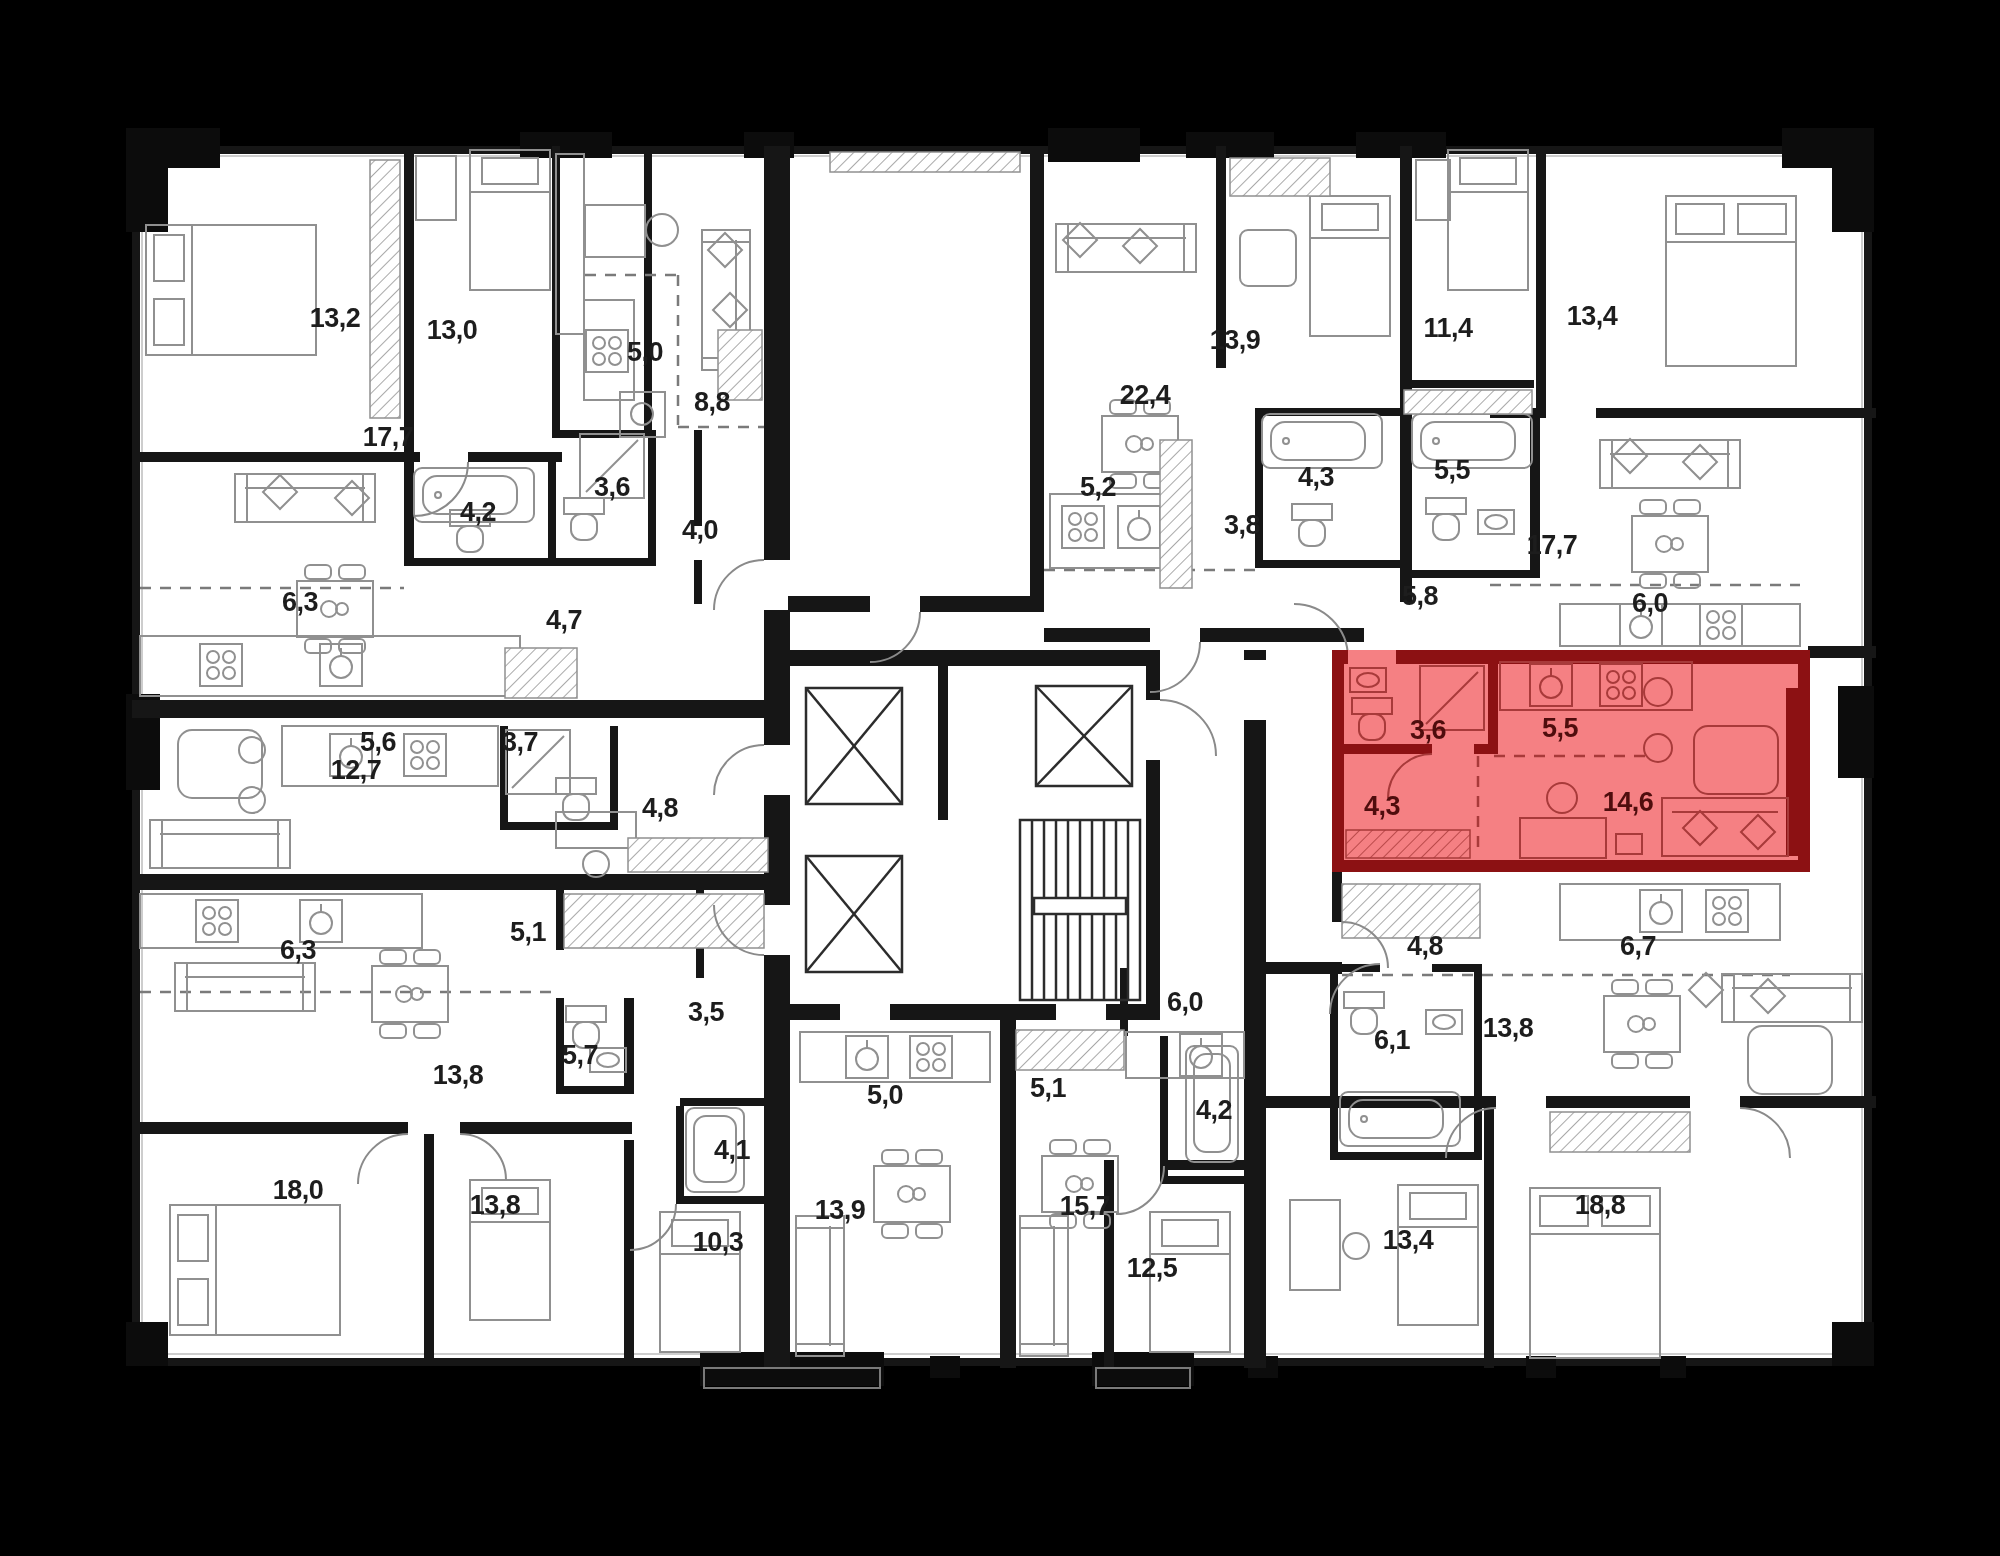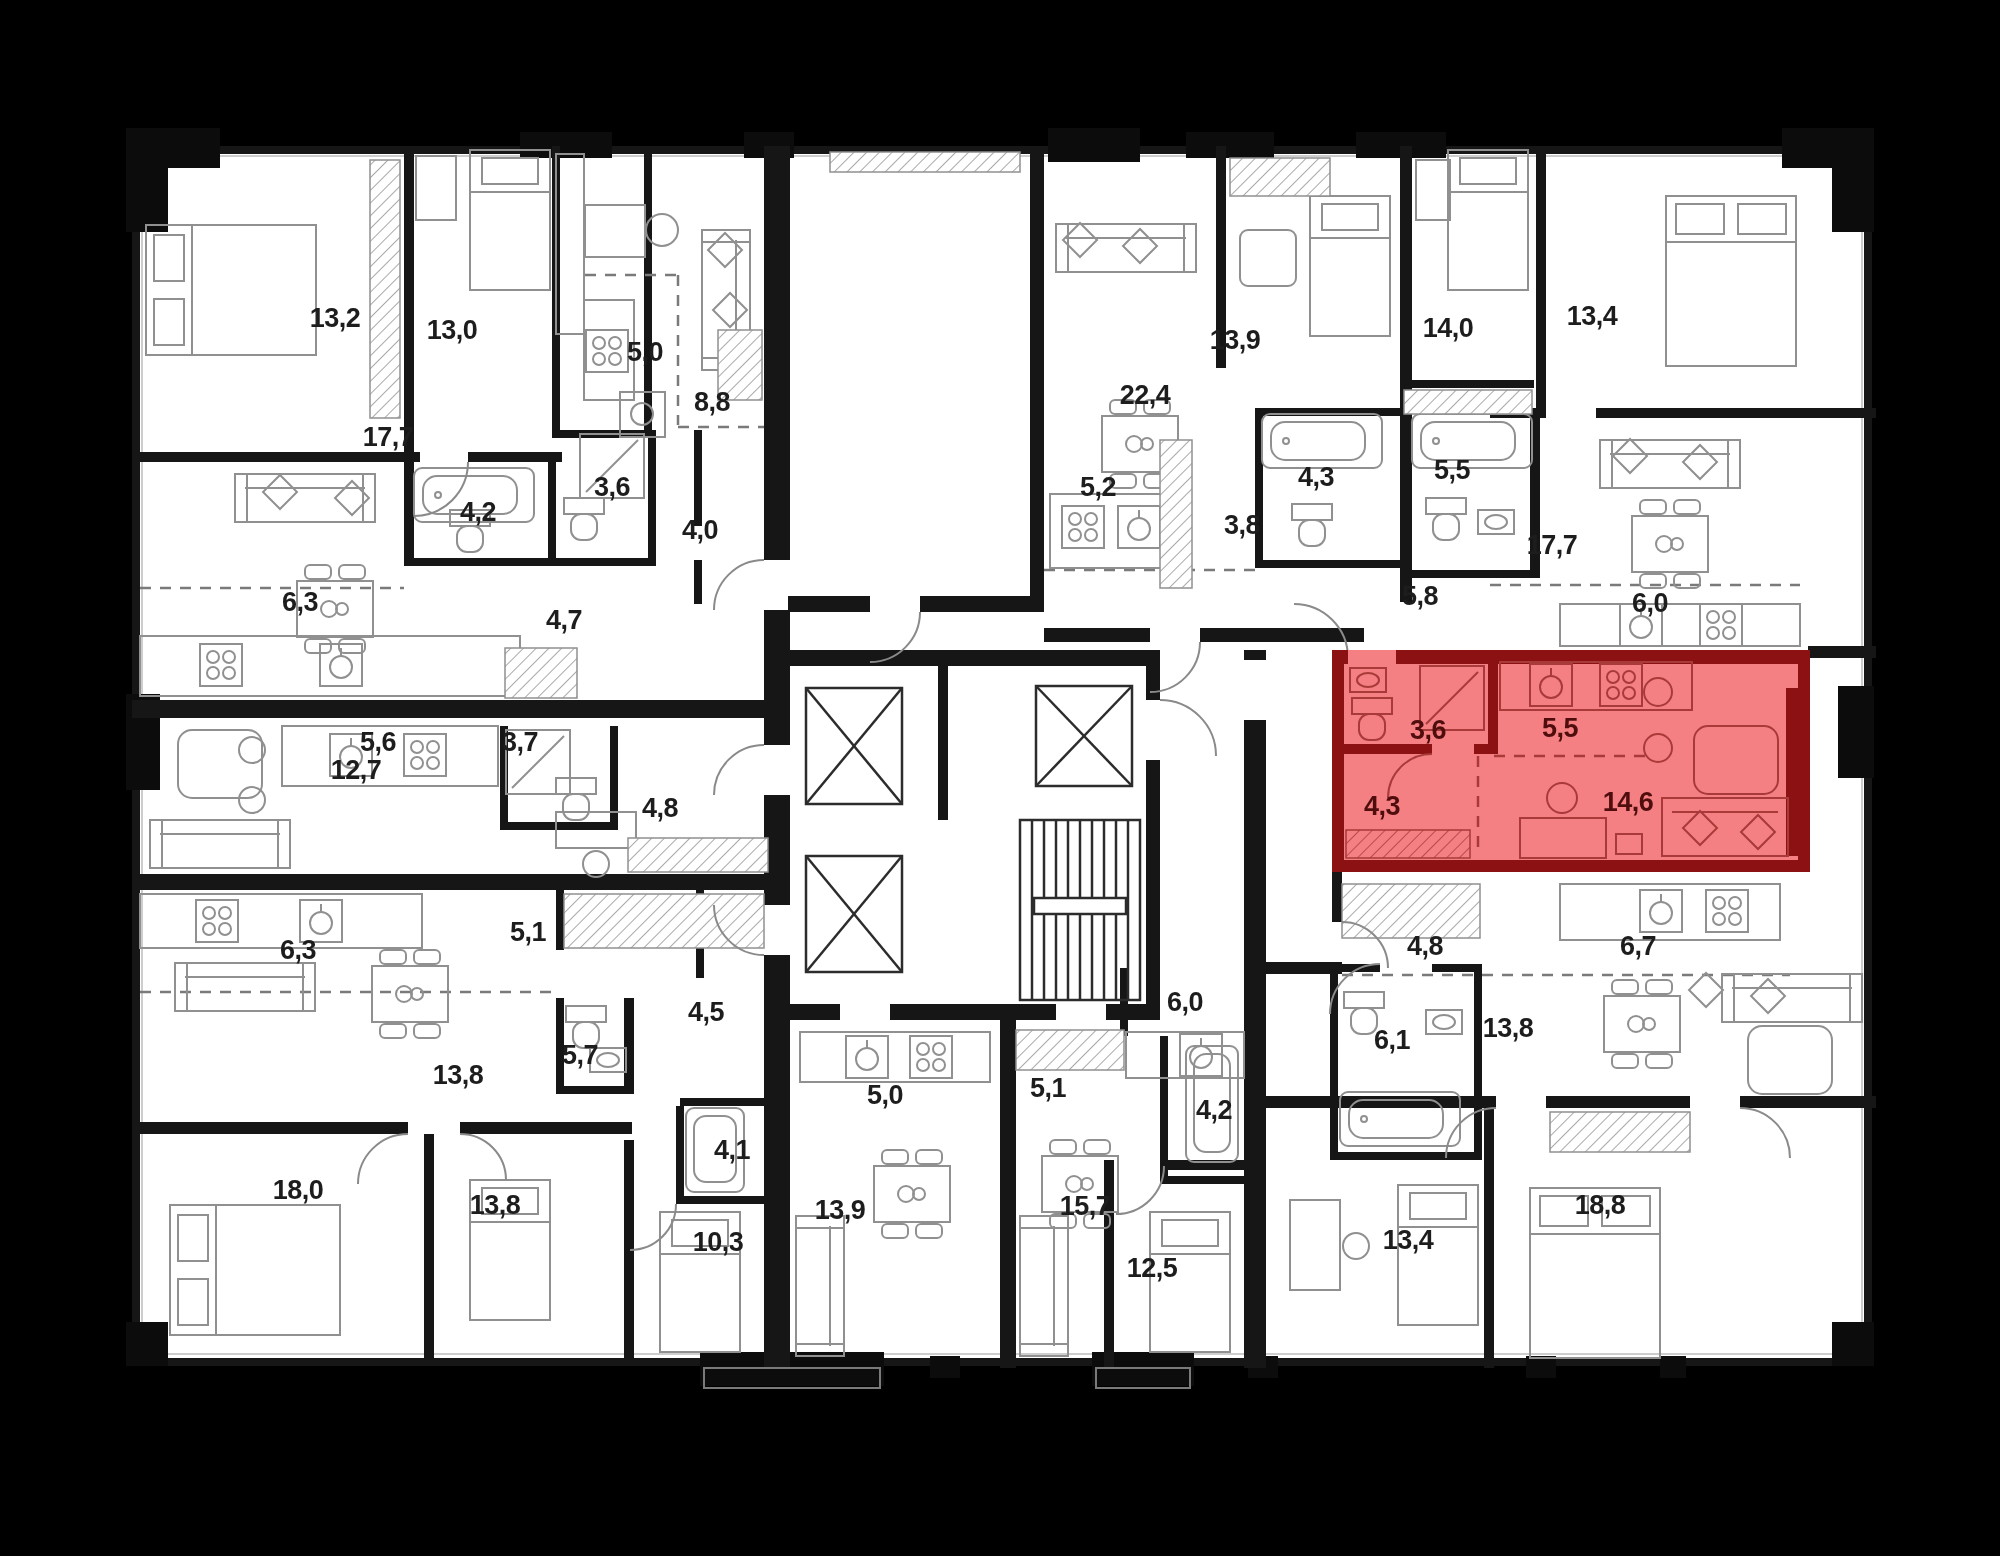--- a/index.html
+++ b/index.html
@@ -450,42 +450,42 @@
       <div class="lbl" style="left: 378px; top: 742px;">5,6</div>
       <div class="lbl" style="left: 520px; top: 742px;">3,7</div>
       <div class="lbl" style="left: 348px; top: 770px; margin-left: 8px;">12,7</div>
       <div class="lbl" style="left: 660px; top: 808px;">4,8</div>
       <div class="lbl" style="left: 298px; top: 950px;">6,3</div>
       <div class="lbl" style="left: 528px; top: 932px;">5,1</div>
       <div class="lbl" style="left: 458px; top: 1075px;">13,8</div>
       <div class="lbl" style="left: 298px; top: 1190px;">18,0</div>
       <div class="lbl" style="left: 495px; top: 1205px;">13,8</div>
       <div class="lbl" style="left: 580px; top: 1055px;">5,7</div>
-      <div class="lbl" style="left: 706px; top: 1012px;">4,5</div>
+      <div class="lbl" style="left: 706px; top: 1012px;">3,5</div>
       <div class="lbl" style="left: 732px; top: 1150px;">4,1</div>
       <div class="lbl" style="left: 718px; top: 1242px;">10,3</div>
       <div class="lbl" style="left: 885px; top: 1095px;">5,0</div>
       <div class="lbl" style="left: 840px; top: 1210px;">13,9</div>
       <div class="lbl" style="left: 1048px; top: 1088px;">5,1</div>
       <div class="lbl" style="left: 1185px; top: 1002px;">6,0</div>
       <div class="lbl" style="left: 1214px; top: 1110px;">4,2</div>
       <div class="lbl" style="left: 1085px; top: 1158px; margin-top: 48px;">15,7</div>
       <div class="lbl" style="left: 1152px; top: 1268px;">12,5</div>
       <div class="lbl" style="left: 1425px; top: 946px;">4,8</div>
       <div class="lbl" style="left: 1638px; top: 946px;">6,7</div>
       <div class="lbl" style="left: 1392px; top: 1040px;">6,1</div>
       <div class="lbl" style="left: 1508px; top: 1028px;">13,8</div>
       <div class="lbl" style="left: 1408px; top: 1240px;">13,4</div>
       <div class="lbl" style="left: 1600px; top: 1205px;">18,8</div>
       <div class="lbl" style="left: 1235px; top: 340px;">13,9</div>
       <div class="lbl" style="left: 1145px; top: 395px;">22,4</div>
       <div class="lbl" style="left: 1098px; top: 487px;">5,2</div>
       <div class="lbl" style="left: 1242px; top: 525px;">3,8</div>
       <div class="lbl" style="left: 1316px; top: 477px;">4,3</div>
-      <div class="lbl" style="left: 1448px; top: 328px;">14,0</div>
+      <div class="lbl" style="left: 1448px; top: 328px;">11,4</div>
       <div class="lbl" style="left: 1592px; top: 316px;">13,4</div>
       <div class="lbl" style="left: 1452px; top: 470px;">5,5</div>
       <div class="lbl" style="left: 1420px; top: 596px;">5,8</div>
       <div class="lbl" style="left: 1552px; top: 545px;">17,7</div>
       <div class="lbl" style="left: 1650px; top: 603px;">6,0</div>
       <div class="lbl hl" style="left: 1428px; top: 730px;">3,6</div>
       <div class="lbl hl" style="left: 1560px; top: 728px;">5,5</div>
       <div class="lbl hl" style="left: 1382px; top: 806px;">4,3</div>
       <div class="lbl hl" style="left: 1628px; top: 802px;">14,6</div>
     </div>

